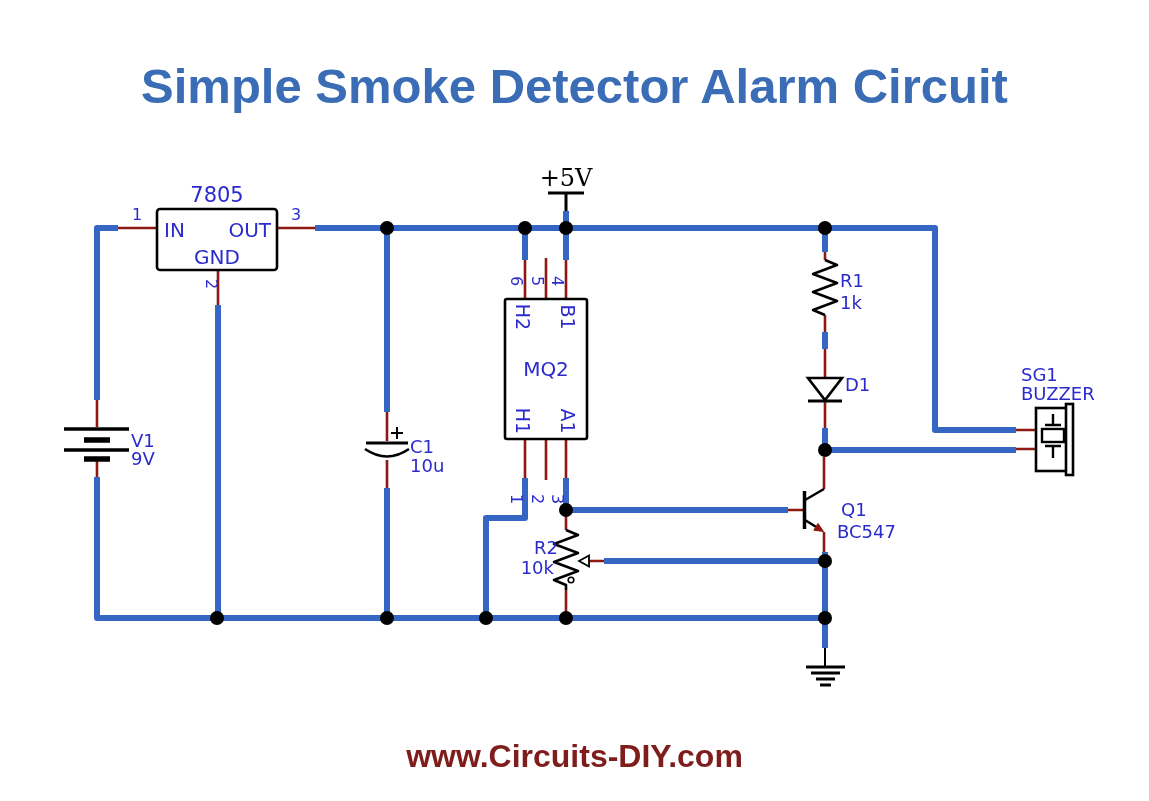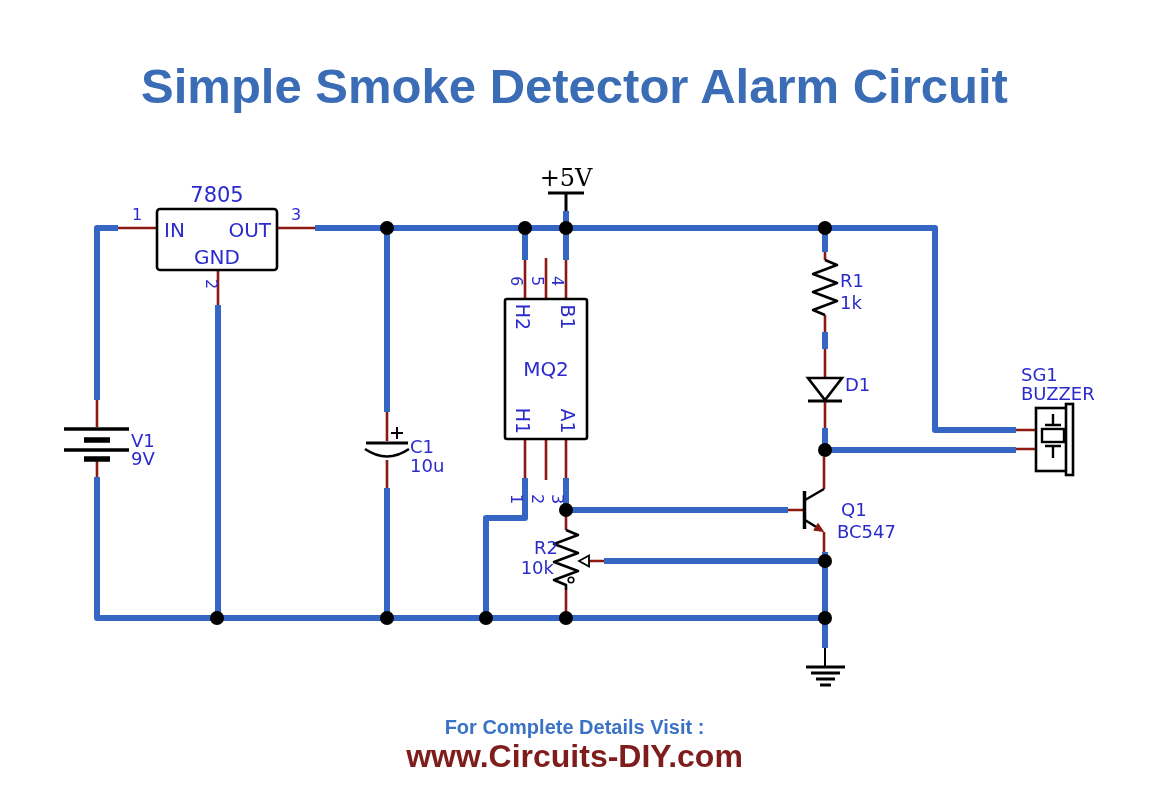--- a/index.html
+++ b/index.html
@@ -163,16 +163,15 @@
       <circle class="dot" cx="825" cy="450" r="7"></circle>
       <circle class="dot" cx="825" cy="561" r="7"></circle>
       <circle class="dot" cx="217" cy="618" r="7"></circle>
       <circle class="dot" cx="387" cy="618" r="7"></circle>
       <circle class="dot" cx="486" cy="618" r="7"></circle>
       <circle class="dot" cx="566" cy="618" r="7"></circle>
       <circle class="dot" cx="825" cy="618" r="7"></circle>
     </g>
   </svg>
 
-  <div class="footer-visit">For Complete Details Visit :</div>
   <div class="footer-site">www.Circuits-DIY.com</div>
 
 </div>
 
 </body></html>

